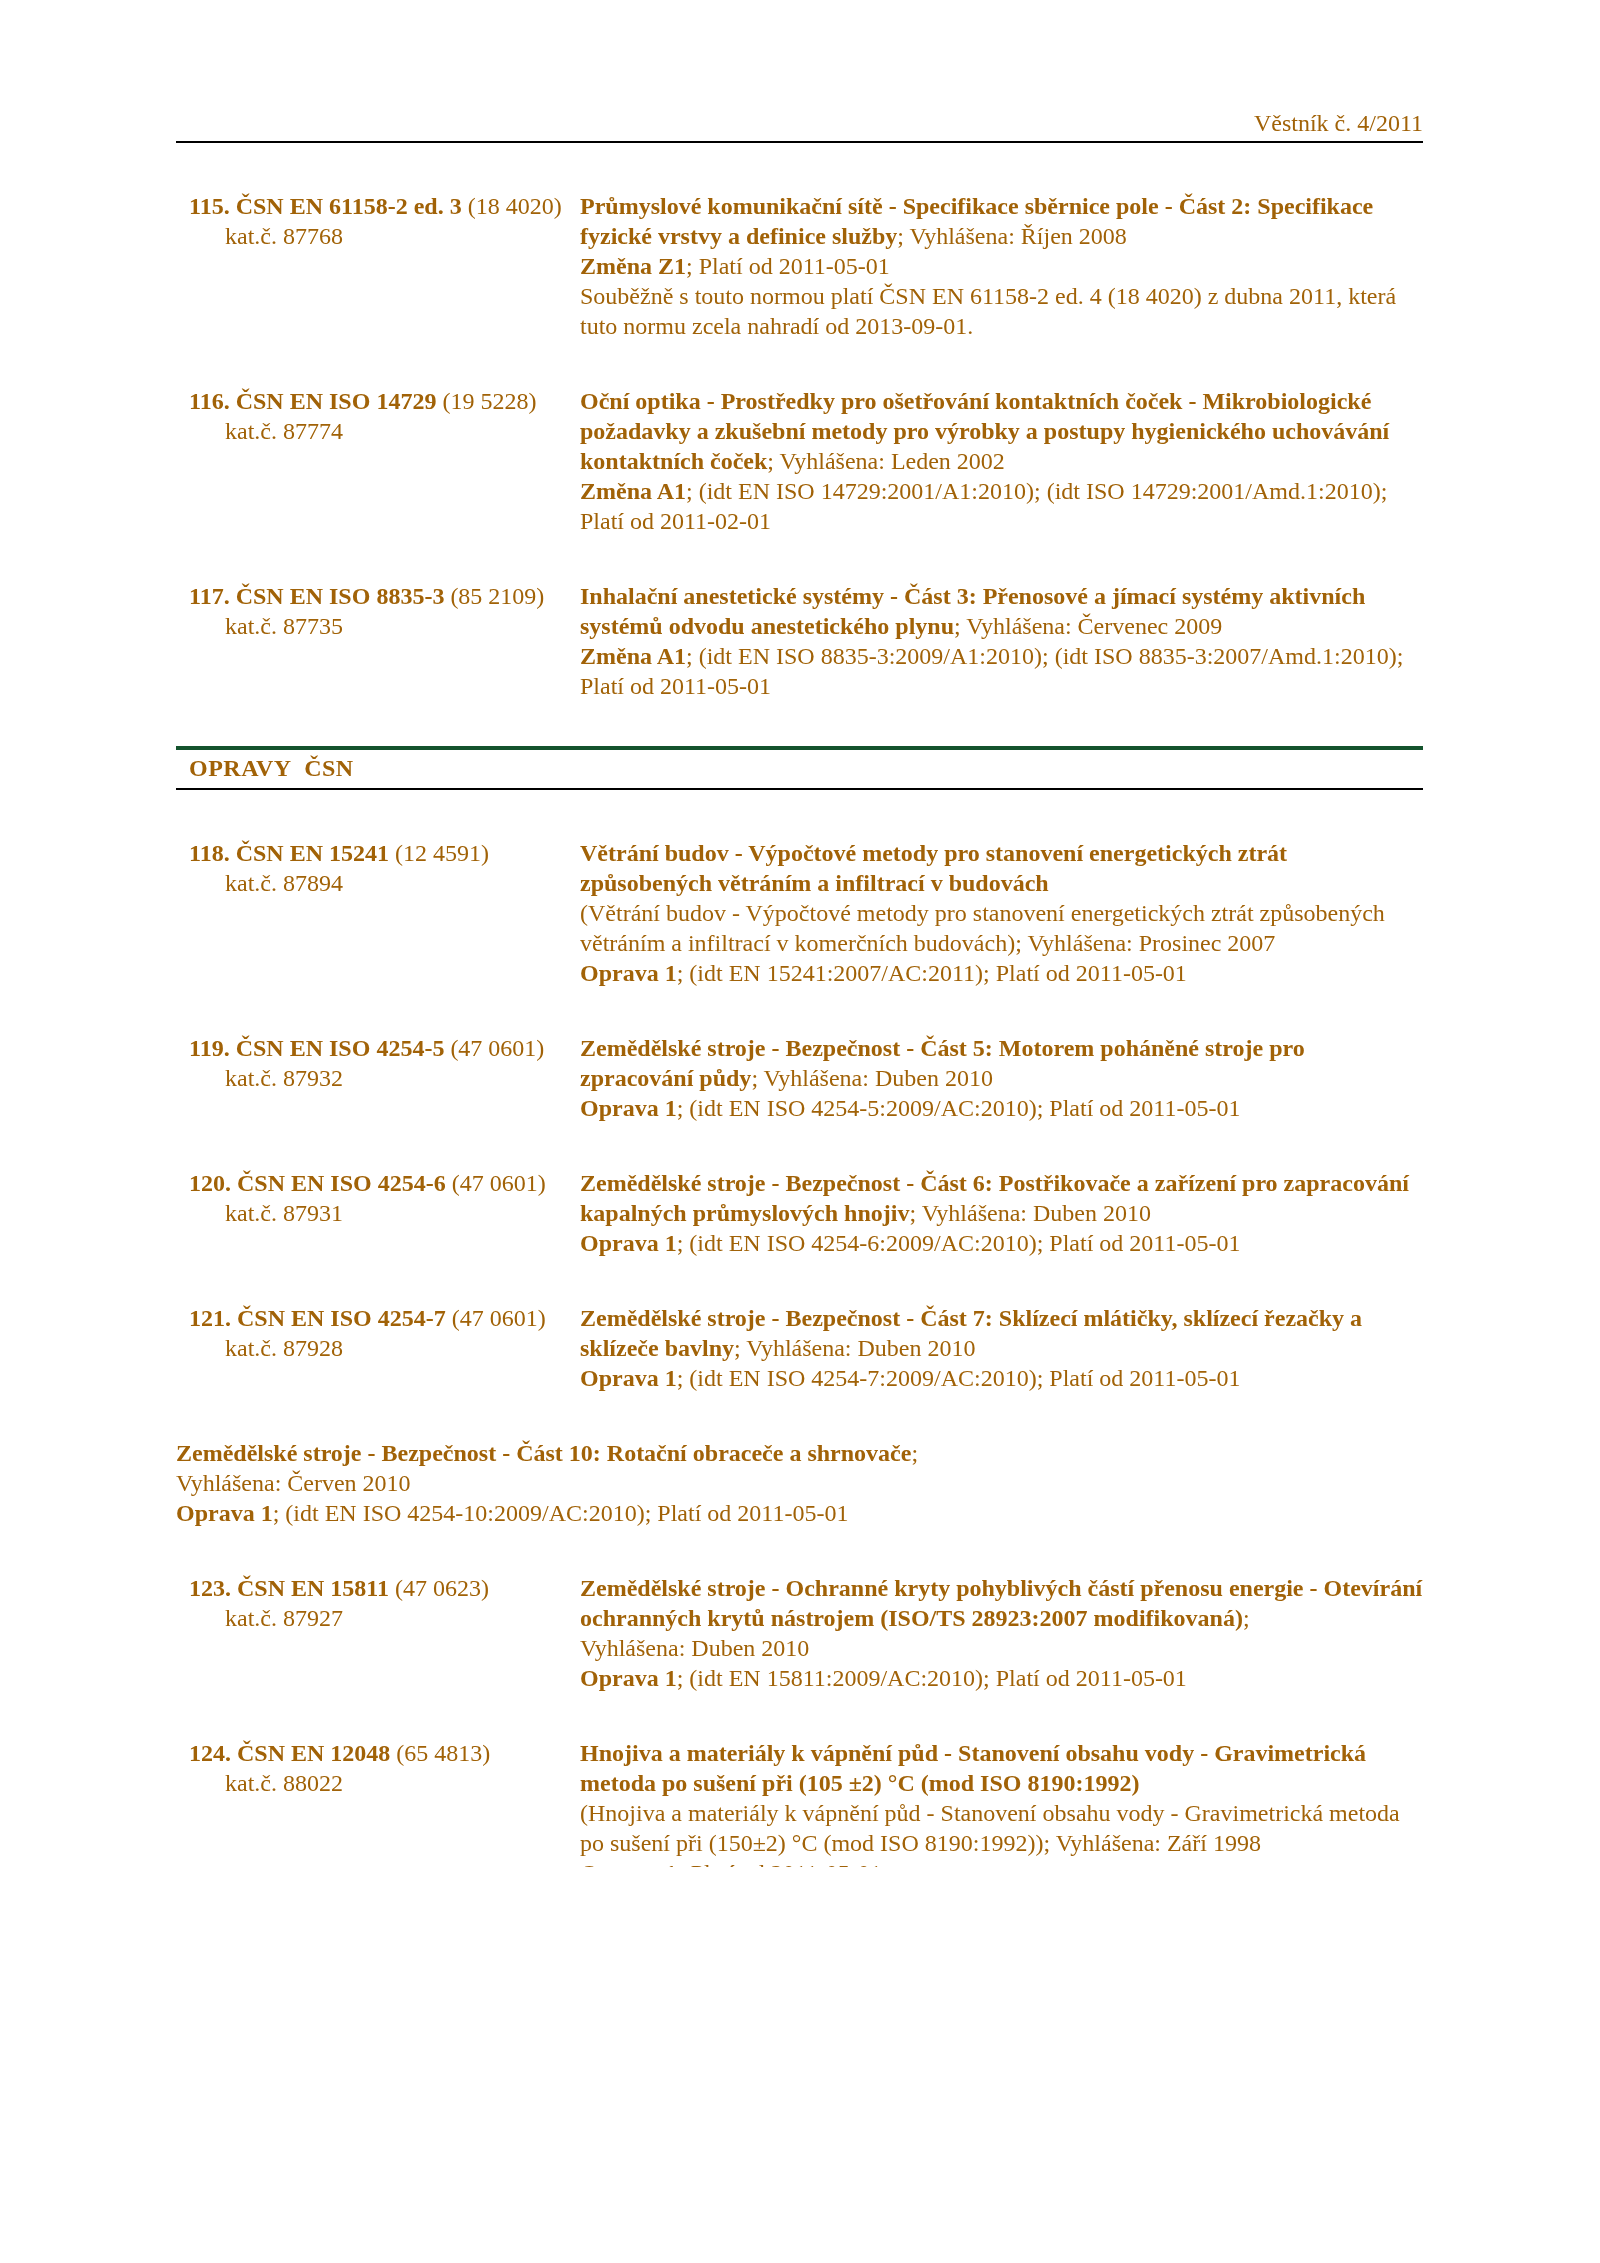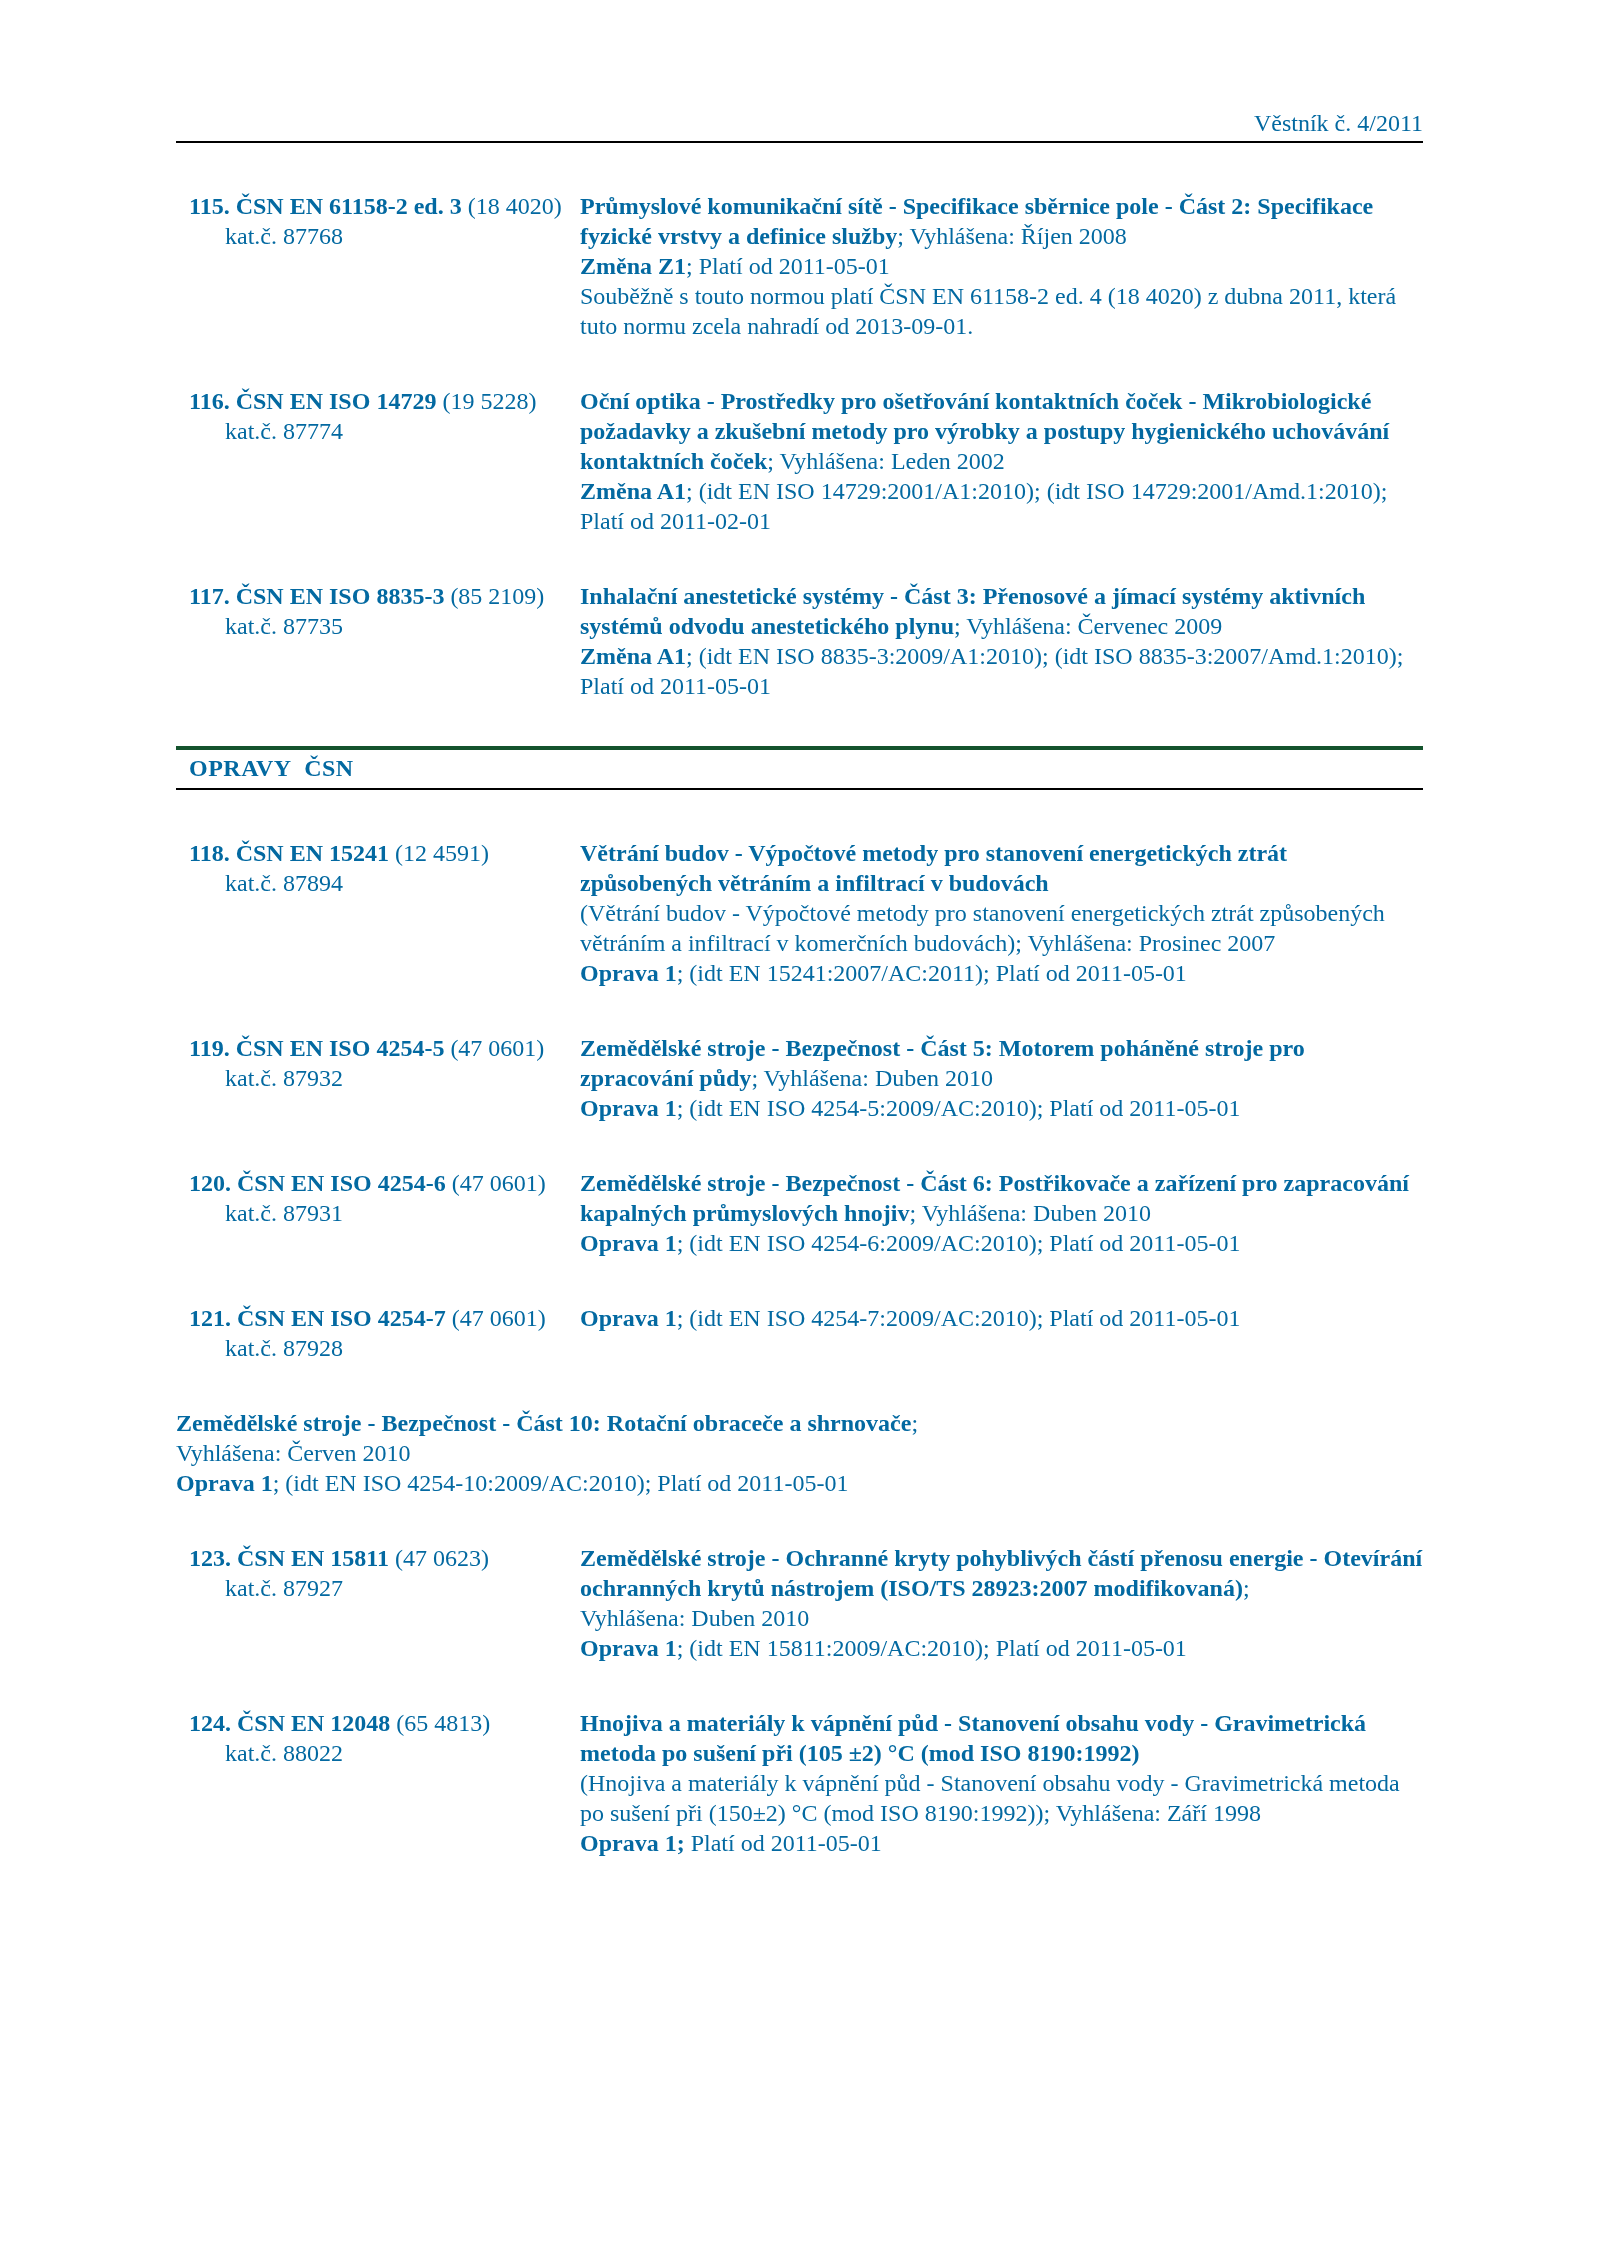--- a/index.html
+++ b/index.html
@@ -5,21 +5,21 @@
   html, body {
     margin: 0;
     padding: 0;
     background: #ffffff;
   }
   .page {
     position: relative;
     width: 1600px;
     height: 1867px;
     background: #ffffff;
-    color: #0369a1;
+    color: #a16207;
     font-family: "Liberation Serif", "DejaVu Serif", serif;
     font-size: 24px;
     line-height: 30px;
     overflow: hidden;
   }
   .content {
     margin-left: 176px;
     width: 1247px;
   }
   
@@ -178,20 +178,21 @@
   </div>
 
   <div class="entry">
     <div class="entry-left">
       <div class="entry-designation">
         <b class="desig-bold">121. ČSN EN ISO 4254-7</b><span class="desig-code"> (47 0601)</span>
       </div>
       <div class="entry-catalog">kat.č. 87928</div>
     </div>
     <div class="entry-desc">
+            <div class="para"><b>Zemědělské stroje - Bezpečnost - Část 7: Sklízecí mlátičky, sklízecí řezačky a sklízeče bavlny</b><span>; Vyhlášena: Duben 2010</span></div>
             <div class="para"><b>Oprava 1</b><span>; (idt EN ISO 4254-7:2009/AC:2010); Platí od 2011-05-01</span></div>
           </div>
   </div>
 
   <div class="entry">
     <div class="entry-desc">
             <div class="para"><b>Zemědělské stroje - Bezpečnost - Část 10: Rotační obraceče a shrnovače</b><span>;</span></div>
             <div class="para"><span>Vyhlášena: Červen 2010</span></div>
             <div class="para"><b>Oprava 1</b><span>; (idt EN ISO 4254-10:2009/AC:2010); Platí od 2011-05-01</span></div>
           </div>

